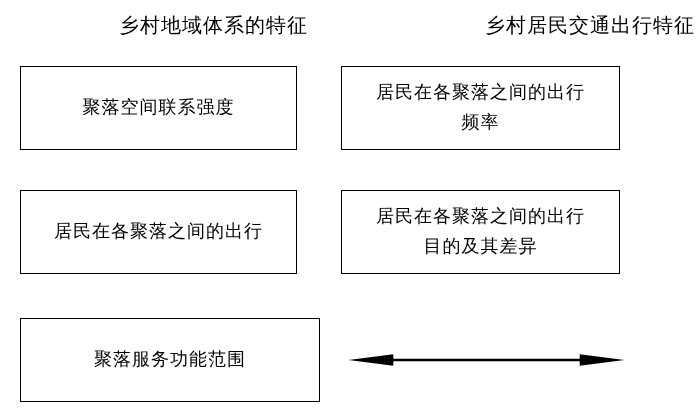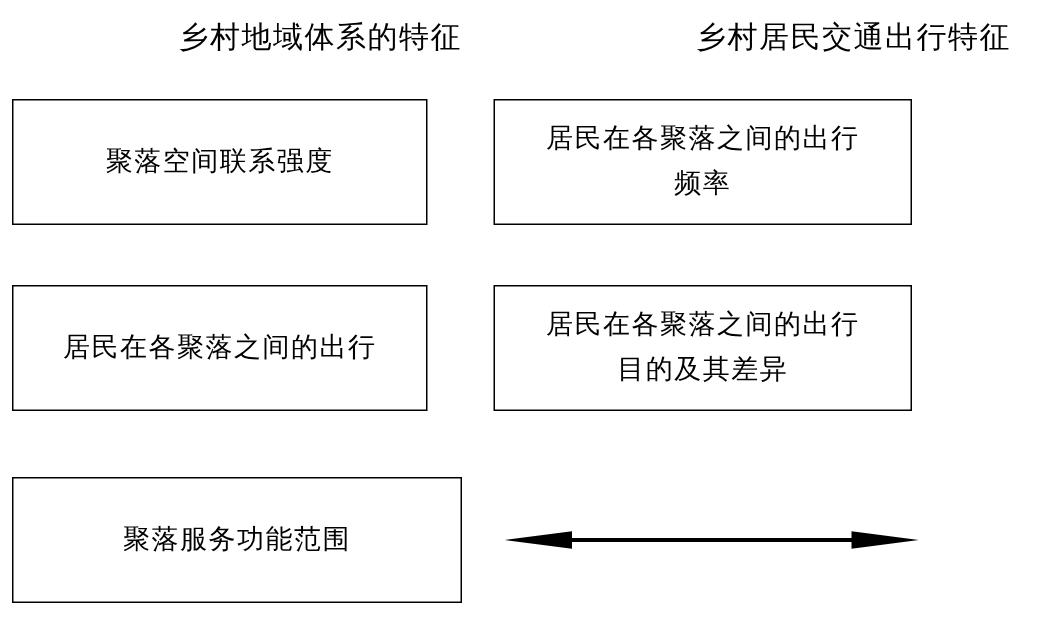--- a/index.html
+++ b/index.html
@@ -25,25 +25,25 @@
     display: flex;
   }
   .header {
     font-size: 20px;
     letter-spacing: 1px;
     text-align: right;
     line-height: 34px;
     white-space: nowrap;
   }
   .header.left  { position: absolute; left: 8px;   width: 300px; }
-  .header.right { position: absolute; left: 372px; width: 302px; }
+  .header.right { position: absolute; left: 393px; width: 302px; }
 
   .row {
     position: absolute;
-    left: 0;
+    left: 12px;
     width: 616px;
     height: 84px;
     display: flex;
     align-items: stretch;
   }
   .row.r1 { top: 66px; }
   .row.r2 { top: 190px; }
   .row.r3 { top: 318px; gap: 25px; }
 
   .box {

